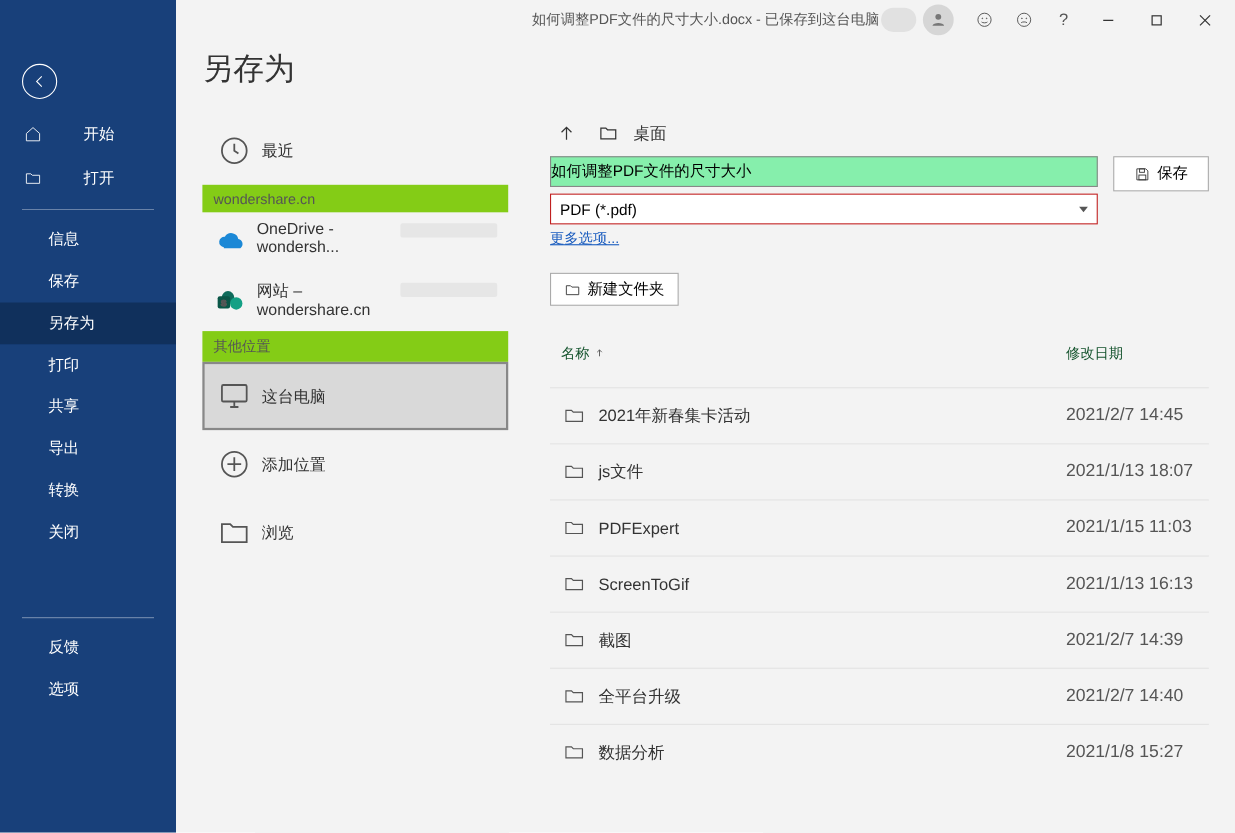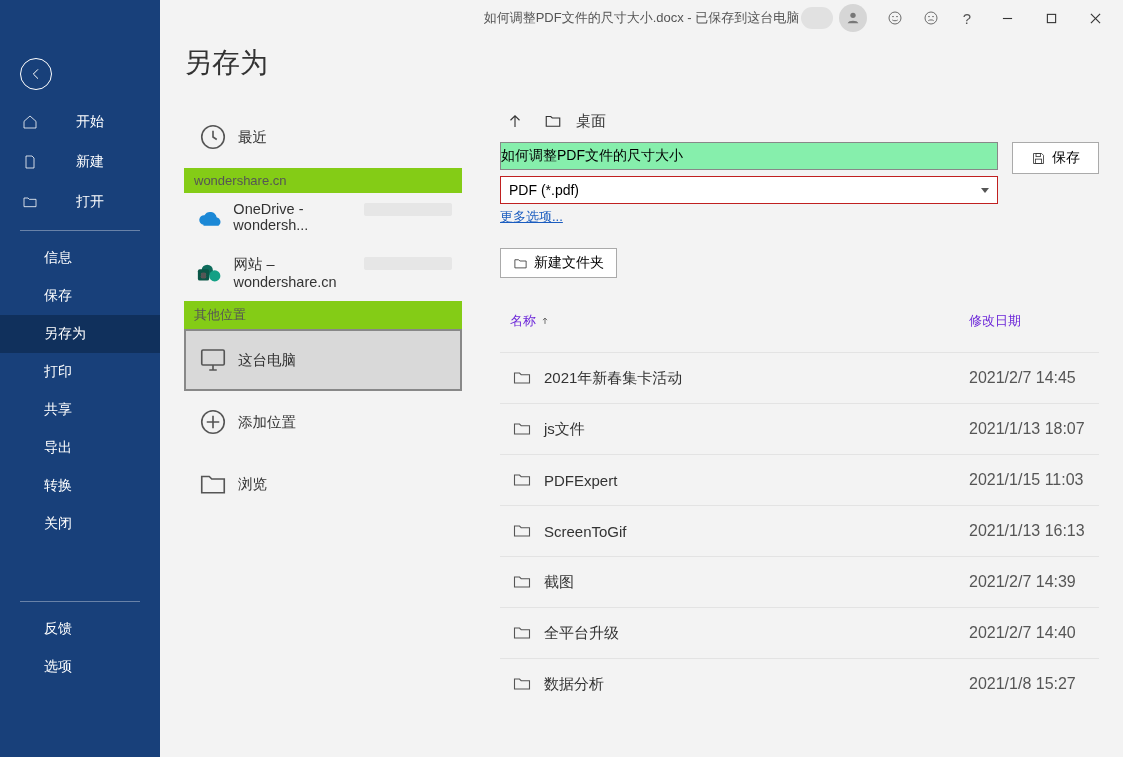--- a/index.html
+++ b/index.html
@@ -66,21 +66,21 @@
 .filetype-select { width: 100%; border: 1px solid #c02020; padding: 5px 8px; font-size: 14px; background: #fff; margin-top: 6px; display: flex; align-items: center; justify-content: space-between; cursor: pointer; }
 .filetype-select .caret { width: 0; height: 0; border-left: 4px solid transparent; border-right: 4px solid transparent; border-top: 5px solid #555; }
 .more-link { font-size: 13px; color: #1a5cbf; text-decoration: underline; margin-top: 4px; display: inline-block; cursor: pointer; }
 
 .save-btn { border: 1px solid #aaa; background: #fff; padding: 6px 18px; font-size: 14px; display: flex; align-items: center; gap: 6px; cursor: pointer; }
 .save-btn svg { width: 15px; height: 15px; stroke: #333; fill: none; stroke-width: 1.3; }
 
 .new-folder-btn { border: 1px solid #aaa; background: #fff; padding: 5px 12px; font-size: 14px; display: inline-flex; align-items: center; gap: 6px; cursor: pointer; margin-top: 22px; }
 .new-folder-btn svg { width: 15px; height: 15px; stroke: #333; fill: none; stroke-width: 1.3; }
 
-.col-headers { display: flex; align-items: center; margin-top: 30px; font-size: 13px; color: #6d28d9; padding: 4px 0; }
+.col-headers { display: flex; align-items: center; margin-top: 30px; font-size: 13px; color: #14532d; padding: 4px 0; }
 .col-name { flex: 1; display: flex; align-items: center; gap: 4px; padding-left: 10px; }
 .col-date { width: 130px; text-align: left; }
 
 .file-list { margin-top: 18px; display: flex; flex-direction: column; }
 .file-row { display: flex; align-items: center; padding: 15px 0; border-top: 1px solid #e3e3e3; cursor: pointer; }
 .file-icon { width: 44px; display: flex; justify-content: center; }
 .file-icon svg { width: 26px; height: 20px; stroke: #555; fill: none; stroke-width: 1.3; }
 .file-name { flex: 1; font-size: 15px; color: #333; }
 .file-date { width: 130px; font-size: 16px; color: #555; }
 
@@ -100,28 +100,20 @@
     </div>
 
     <div class="nav-top-group">
       <div class="nav-item">
         <span class="nav-icon">
             <svg viewBox="0 0 24 24">
               <path d="M3 11l9-8 9 8v10H3z"></path>
             </svg>
           </span>
         <span>开始</span>
-      </div>
-      <div class="nav-item">
-        <span class="nav-icon">
-            <svg viewBox="0 0 24 24">
-              <path d="M6 3h9l3 3v15H6z"></path>
-            </svg>
-          </span>
-        <span>新建</span>
       </div>
       <div class="nav-item">
         <span class="nav-icon">
             <svg viewBox="0 0 24 24">
               <path d="M3 6h6l2 2h10v11H3z"></path>
             </svg>
           </span>
         <span>打开</span>
       </div>
     </div>

